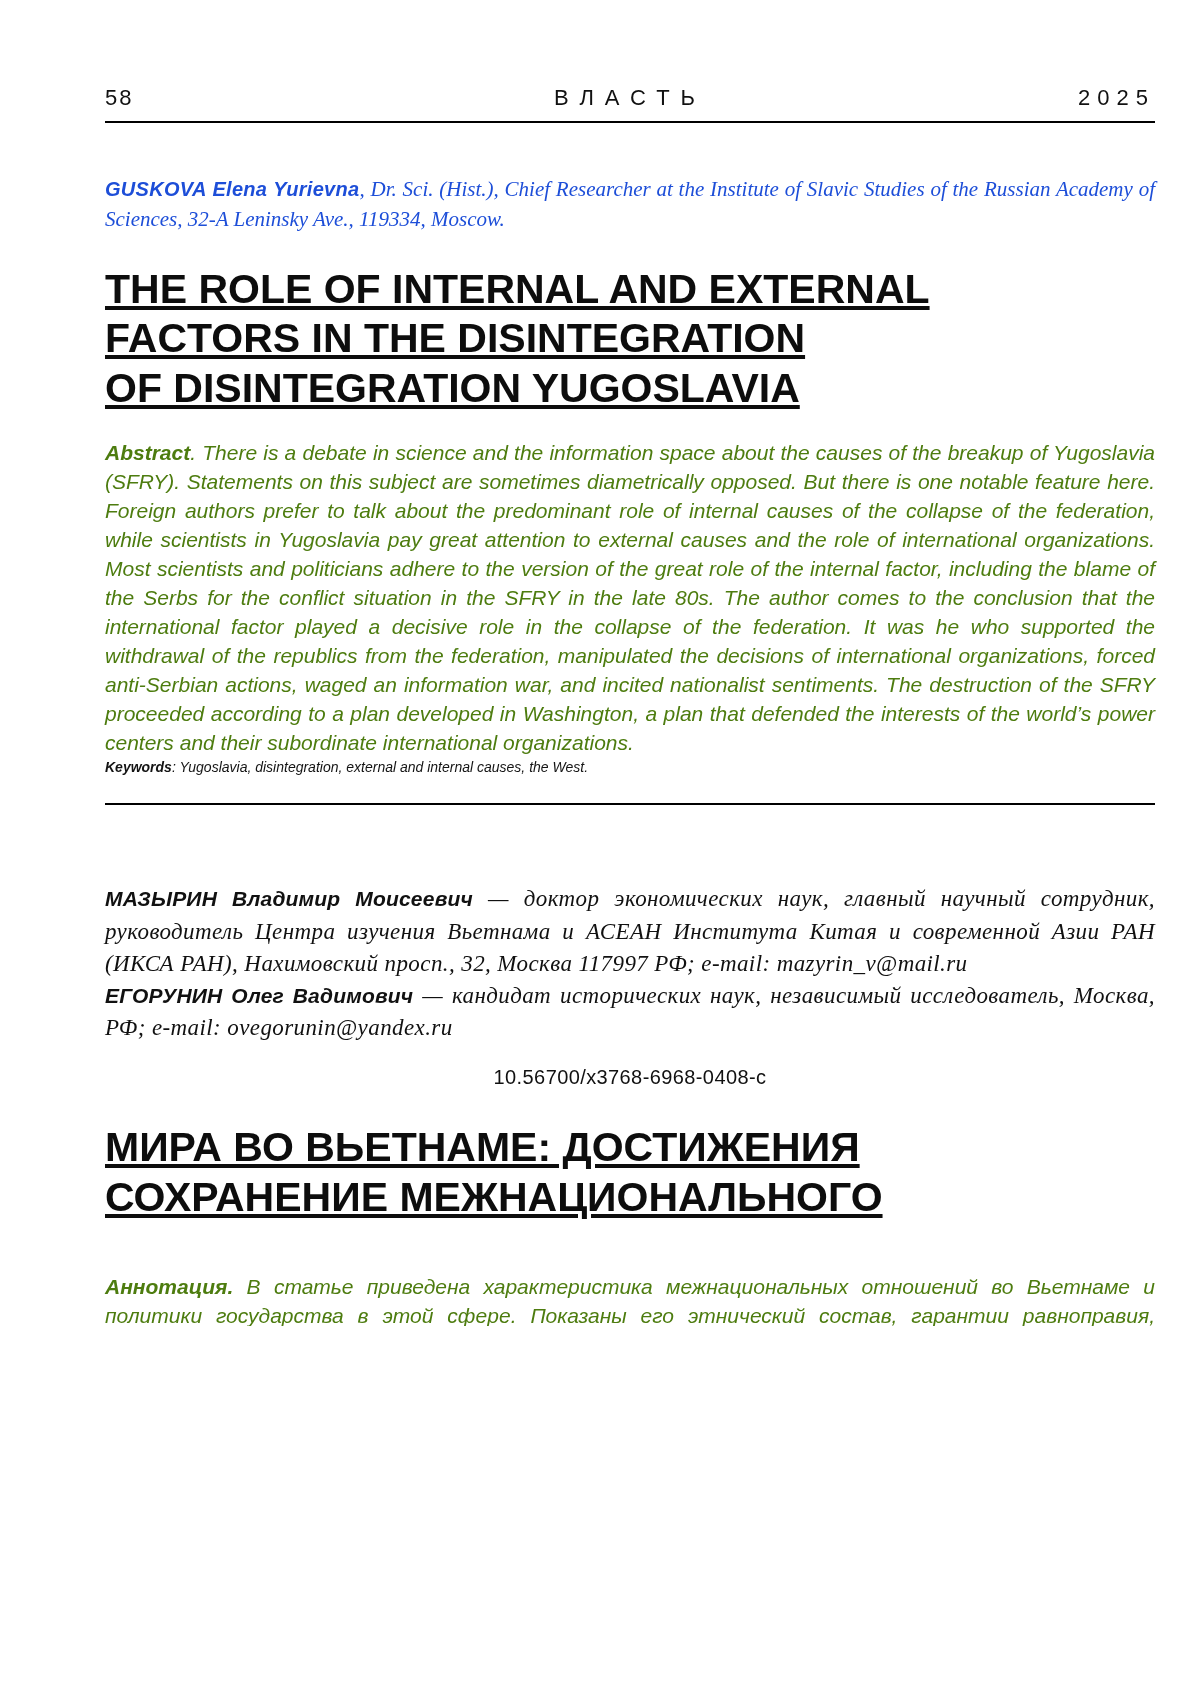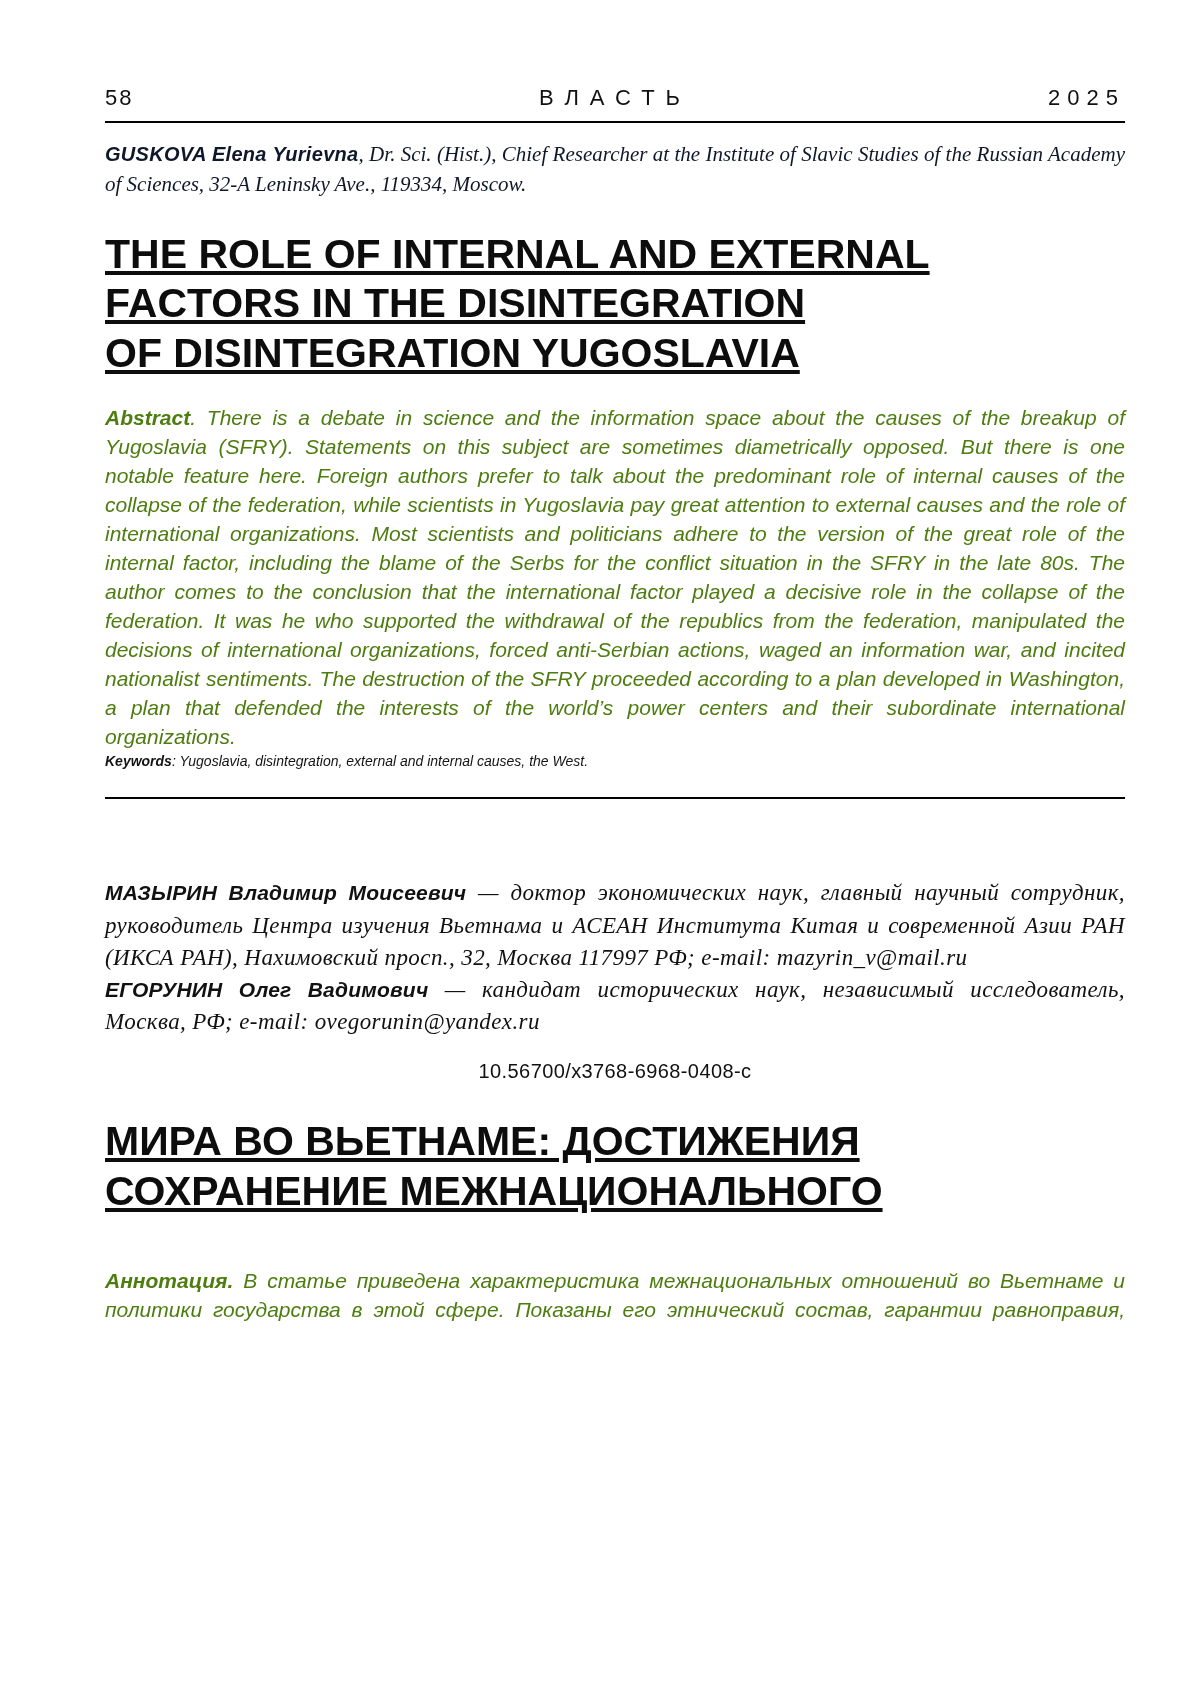--- a/index.html
+++ b/index.html
@@ -4,21 +4,21 @@
 <style>
   * { box-sizing: border-box; }
   html, body { margin: 0; padding: 0; background: #ffffff; }
   .page {
     position: relative;
     width: 1200px;
     height: 1326px;
     margin: 0 auto;
     background: #ffffff;
     color: #000;
-    padding: 85px 75px 0 105px;
+    padding: 85px 45px 0 105px;
     overflow: hidden;
     font-family: "Liberation Serif", serif;
   }
 
   
   .running-head {
     display: grid;
     grid-template-columns: 1fr auto 1fr;
     align-items: baseline;
     font-family: "Liberation Sans", sans-serif;
@@ -29,26 +29,26 @@
   .running-head .journal { letter-spacing: 11px; text-align: center; }
   .running-head .year { letter-spacing: 7px; text-align: right; }
   .head-rule, .divider-rule {
     border: none;
     border-top: 2px solid #000;
     margin: 10px 0 0 0;
   }
 
   
   .author-block {
-    margin: 17px 0 0 0;
+    margin: 52px 0 0 0;
     font-style: italic;
     font-size: 21px;
     line-height: 1.42;
     text-align: justify;
-    color: #0f172a;
+    color: #1d4ed8;
   }
   .author-block .author-name {
     font-family: "Liberation Sans", sans-serif;
     font-weight: 700;
     font-style: italic;
     font-size: 20px;
     letter-spacing: 0.3px;
   }
 
   

